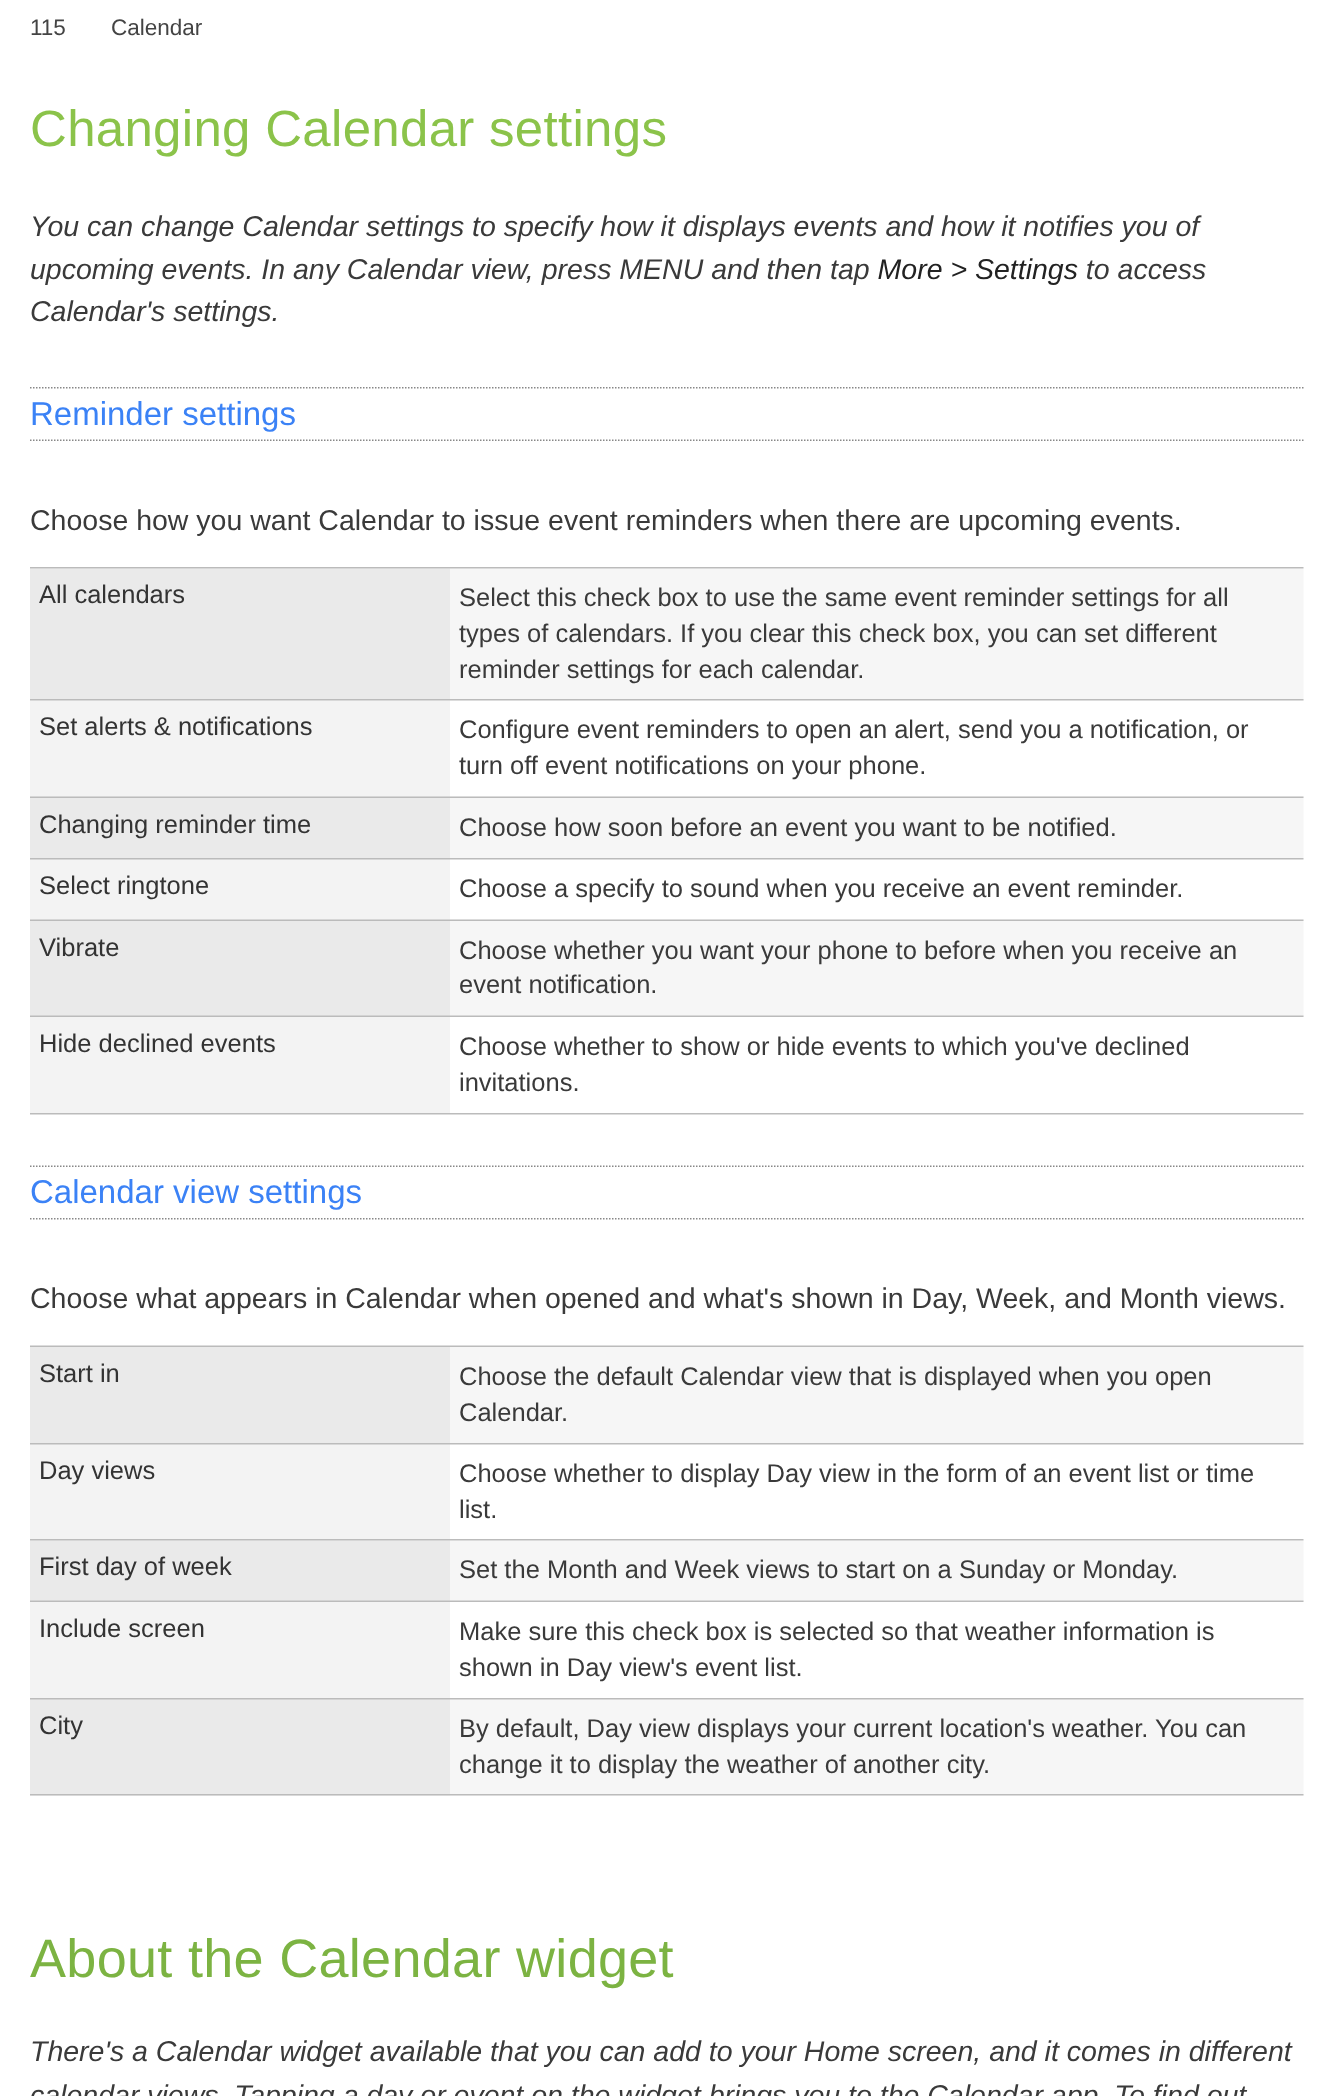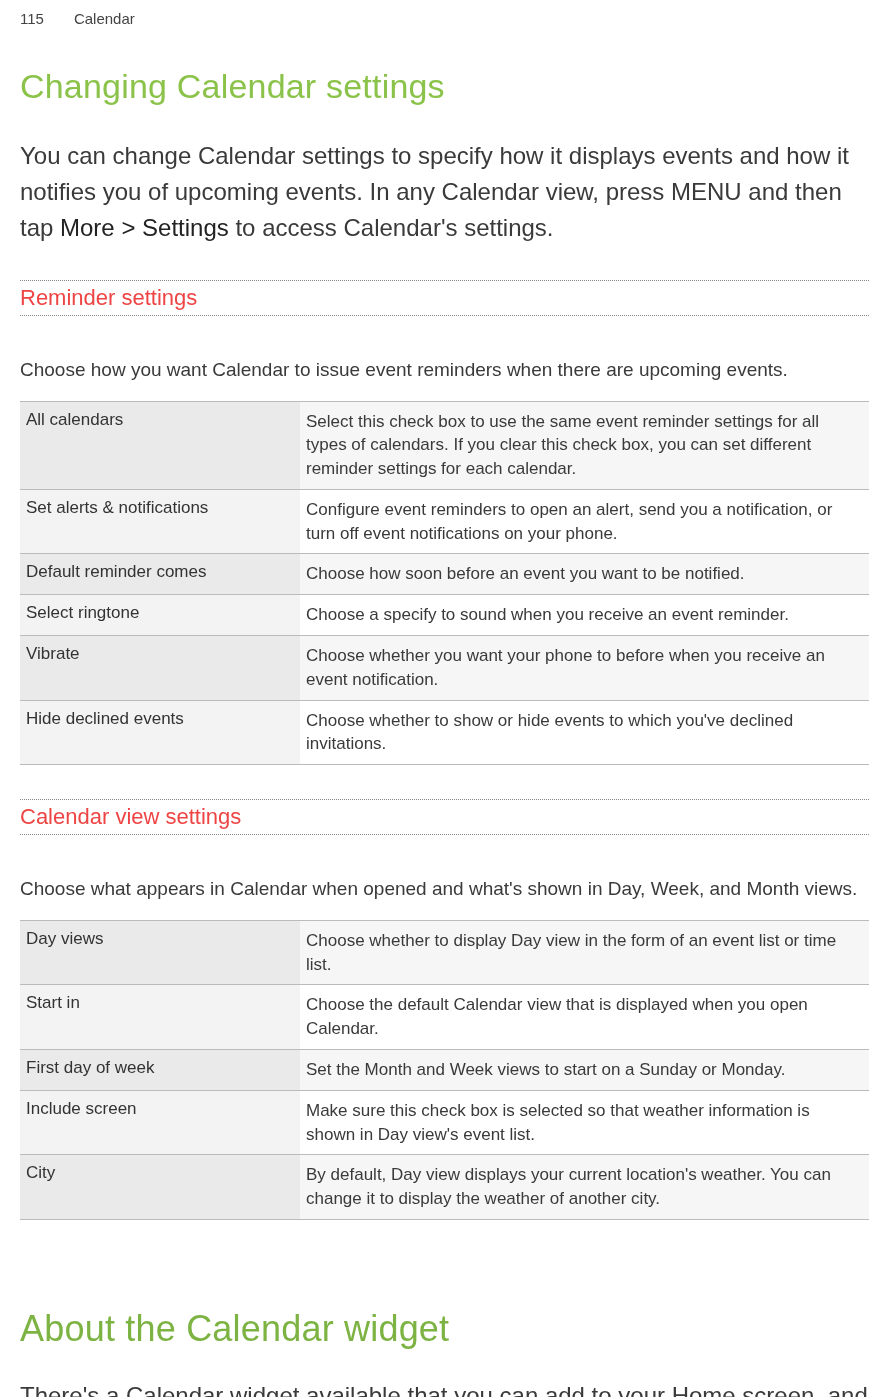--- a/index.html
+++ b/index.html
@@ -37,31 +37,32 @@
       margin-bottom: 32px;
       letter-spacing: 0.2px;
     }
     h1.about {
       color: #7cb342;
       font-size: 36px;
       margin-top: 88px;
       margin-bottom: 28px;
     }
     p.intro {
-      font-size: 24px;
+      font-size: 19px;
       line-height: 1.5;
       color: #3a3a3a;
       margin-bottom: 34px;
+      font-style: italic;
     }
     .bold-run {
       font-weight: 400;
       color: #222;
     }
     h2 {
-      color: #ef4444;
+      color: #3b82f6;
       font-weight: 300;
       font-size: 22px;
       border-top: 1px dotted #888;
       border-bottom: 1px dotted #888;
       padding: 4px 0;
       margin-bottom: 14px;
       display: inline-block;
       width: 100%;
       position: relative;
     }
@@ -142,21 +143,21 @@
   <tbody>
       <tr>
     <td class="label">All calendars</td>
     <td class="desc">Select this check box to use the same event reminder settings for all types of calendars. If you clear this check box, you can set different reminder settings for each calendar.</td>
   </tr>
   <tr>
     <td class="label">Set alerts &amp; notifications</td>
     <td class="desc">Configure event reminders to open an alert, send you a notification, or turn off event notifications on your phone.</td>
   </tr>
   <tr>
-    <td class="label">Default reminder comes</td>
+    <td class="label">Changing reminder time</td>
     <td class="desc">Choose how soon before an event you want to be notified.</td>
   </tr>
   <tr>
     <td class="label">Select ringtone</td>
     <td class="desc">Choose a specify to sound when you receive an event reminder.</td>
   </tr>
   <tr>
     <td class="label">Vibrate</td>
     <td class="desc">Choose whether you want your phone to before when you receive an event notification.</td>
   </tr>
@@ -166,28 +167,28 @@
   </tr>
 </tbody>
   </table>
 
 <h2><span>Calendar view settings</span></h2>
 <p class="sect">Choose what appears in Calendar when opened and what's shown in Day, Week, and Month views.</p>
 
 <table>
   <tbody>
       <tr>
+    <td class="label">Start in</td>
+    <td class="desc">Choose the default Calendar view that is displayed when you open Calendar.</td>
+  </tr>
+  <tr>
     <td class="label">Day views</td>
     <td class="desc">Choose whether to display Day view in the form of an event list or time list.</td>
   </tr>
   <tr>
-    <td class="label">Start in</td>
-    <td class="desc">Choose the default Calendar view that is displayed when you open Calendar.</td>
-  </tr>
-  <tr>
     <td class="label">First day of week</td>
     <td class="desc">Set the Month and Week views to start on a Sunday or Monday.</td>
   </tr>
   <tr>
     <td class="label">Include screen</td>
     <td class="desc">Make sure this check box is selected so that weather information is shown in Day view's event list.</td>
   </tr>
   <tr>
     <td class="label">City</td>
     <td class="desc">By default, Day view displays your current location's weather. You can change it to display the weather of another city.</td>

